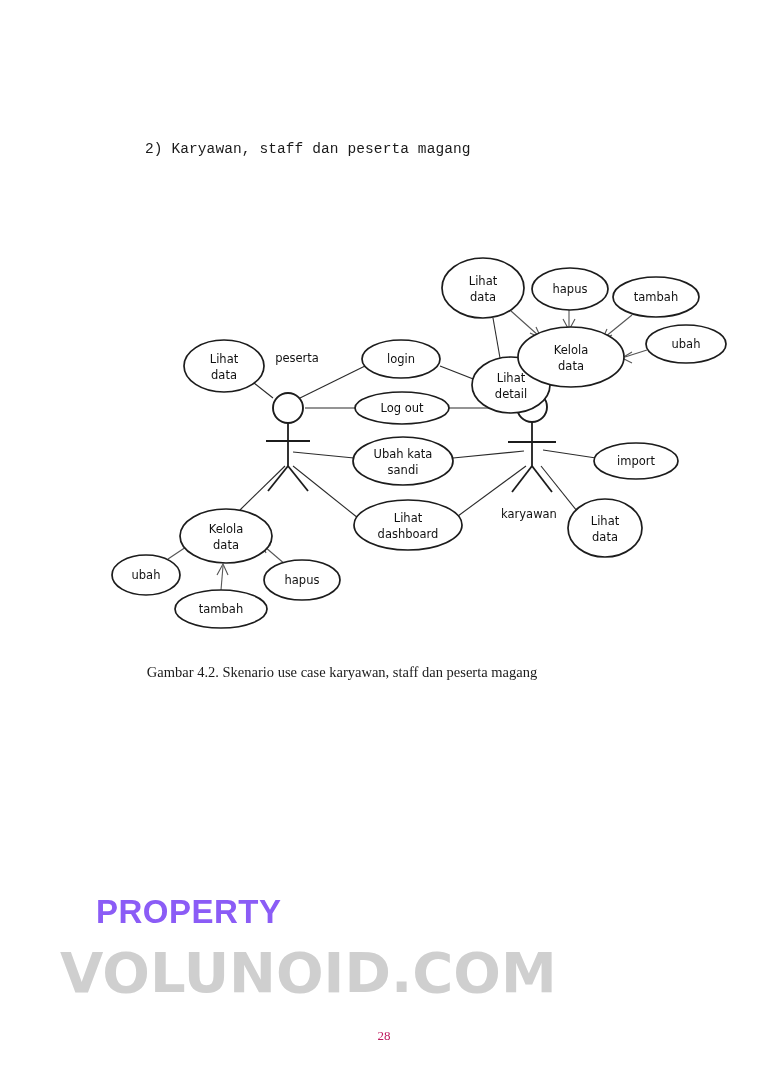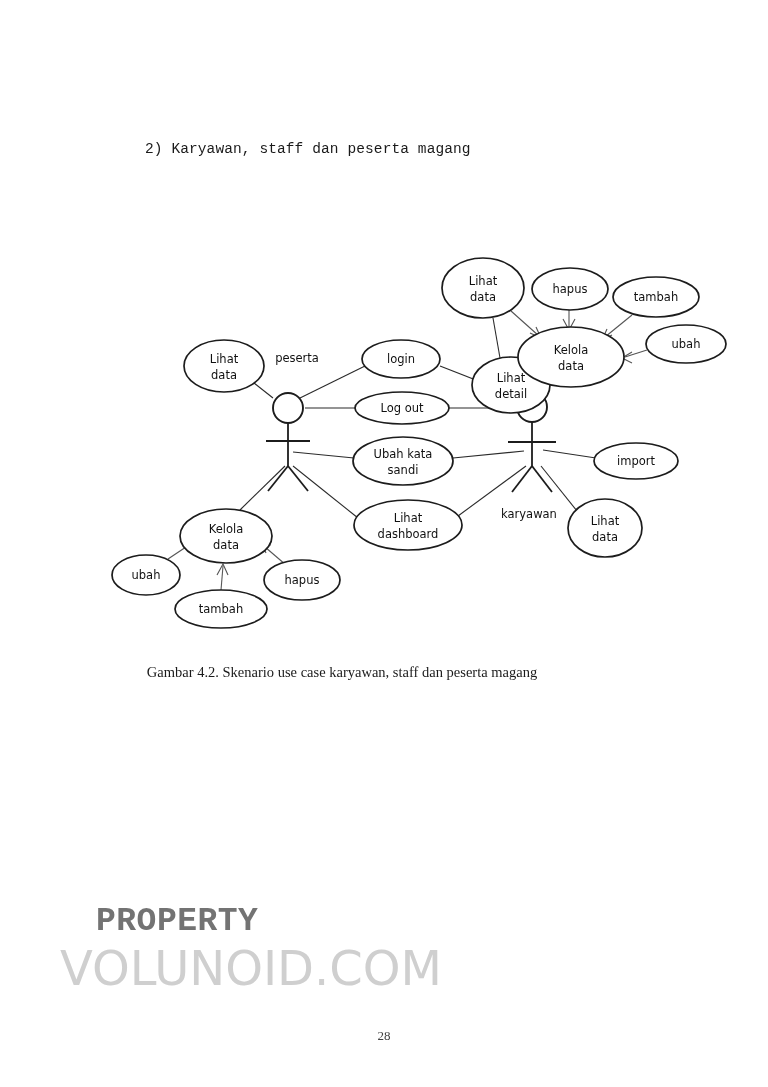--- a/index.html
+++ b/index.html
@@ -86,48 +86,47 @@
     width: 684px;
     text-align: center;
     font-family: "Liberation Serif", serif;
     font-size: 14.5px;
     color: #1a1a1a;
   }
   #watermark-property {
     position: absolute;
     left: 96px;
     top: 893px;
-    font-family: Liberation Mono, monospace;
+    font-family: Liberation Sans, sans-serif;
     font-weight: bold;
     font-size: 33px;
     letter-spacing: 0.5px;
-    color: #737373;
+    color: #8b5cf6;
     user-select: none;
-    margin-top: 10px;
   }
   #watermark-domain {
     position: absolute;
     left: 60px;
     top: 940px;
     font-family: "DejaVu Sans", sans-serif;
-    font-weight: normal;
-    font-size: 48px;
+    font-weight: bold;
+    font-size: 56px;
     letter-spacing: 0px;
     color: #cfcfcf;
     user-select: none;
   }
   #page-number {
     position: absolute;
     left: 0;
     top: 1028px;
     width: 768px;
     text-align: center;
     font-family: "Liberation Serif", serif;
     font-size: 13px;
-    color: #404040;
+    color: #be185d;
   }
 </style>
 </head>
 <body>
 
 <div class="page">
 
   <div id="section-heading">2) Karyawan, staff dan peserta magang</div>
 
   <div id="diagram-wrap">

